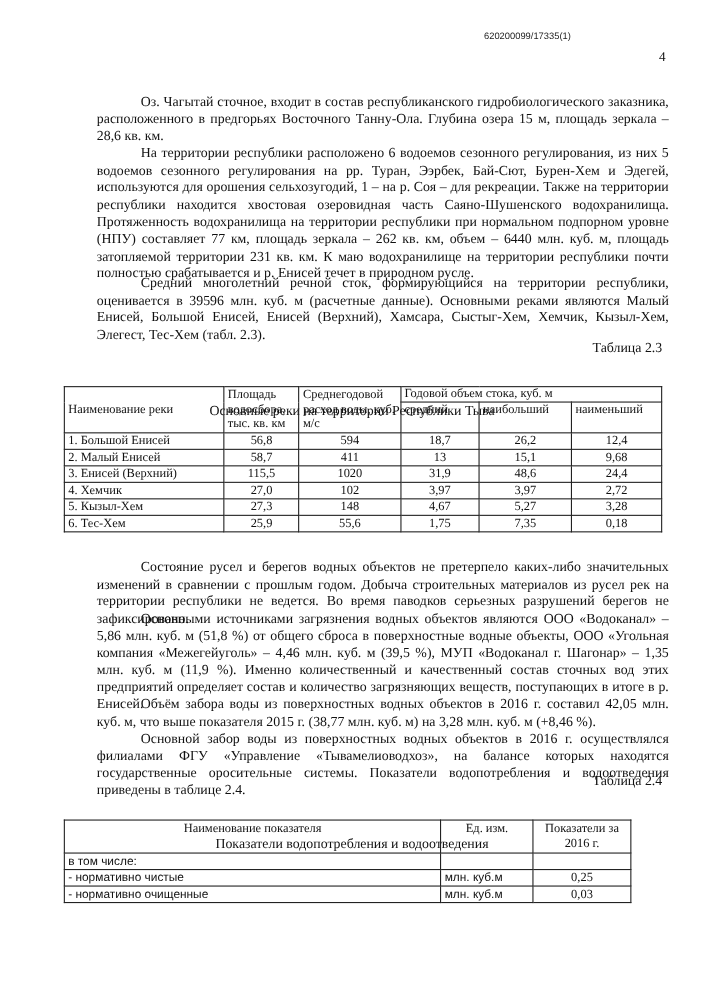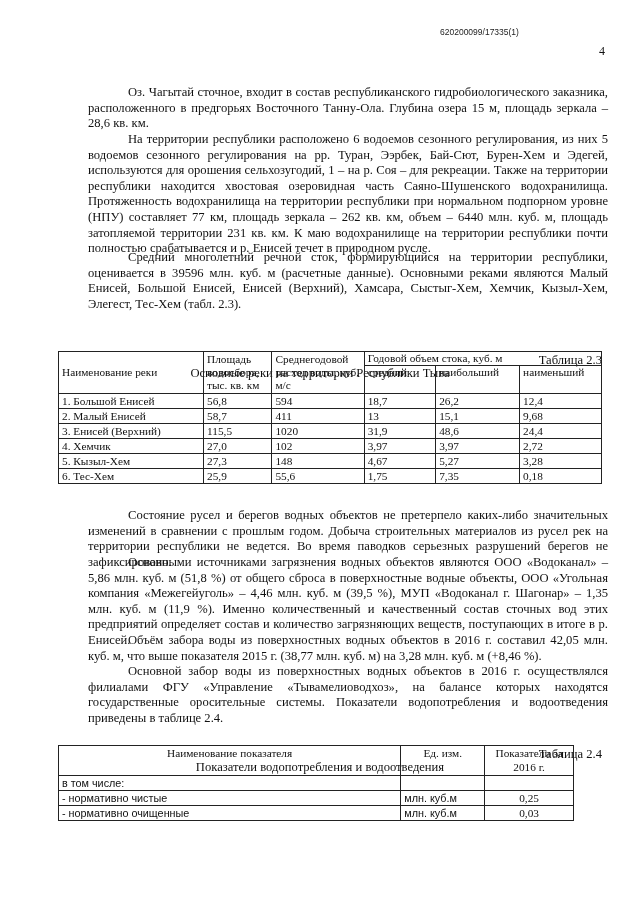--- a/index.html
+++ b/index.html
@@ -10,28 +10,28 @@
   .docid {
     position: absolute; left: 440px; top: 27px;
     font-family: "Liberation Sans", sans-serif; font-size: 8.5px; color: #222;
   }
   .pagenum { position: absolute; left: 599px; top: 44px; font-size: 12px; }
   .para {
     position: absolute; left: 72px; width: 520px;
     line-height: 15.6px; text-align: justify; margin: 16px;
     text-indent: 40px;
   }
-  .table-label { position: absolute; right: 38px; font-size: 12.6px; margin-top: 44px; }
+  .table-label { position: absolute; right: 38px; font-size: 12.6px; }
   .table-title { position: absolute; left: 0; width: 640px; text-align: center; font-size: 12.6px; margin-top: 42px; }
   table { border-collapse: collapse; position: absolute; }
   td, th { border: 1px solid #222; padding: 0 3px; font-weight: normal; }
   .t23 { left: 58px; top: 351px; width: 544px; font-size: 11.3px; }
   .t23 th { text-align: left; line-height: 13px; vertical-align: middle; }
   .t23 td { line-height: 14px; height: 14px; }
-  .t23 td.num { text-align: left; }
+  .t23 td.num { text-align: center; }
   .t24 { left: 58px; top: 745px; width: 516px; font-size: 10.8px; font-family: "Liberation Sans", sans-serif; }
   .t24 th { font-family: "Liberation Serif", serif; font-size: 11.3px; text-align: center; line-height: 14px; vertical-align: top; }
   .t24 td { line-height: 14px; height: 14px; }
   .t24 td.num { text-align: center; font-family: "Liberation Serif", serif; font-size: 11.3px; }
 </style>
 </head>
 <body>
 
 <div class="docid">620200099/17335(1)</div>
 <div class="pagenum">4</div>

